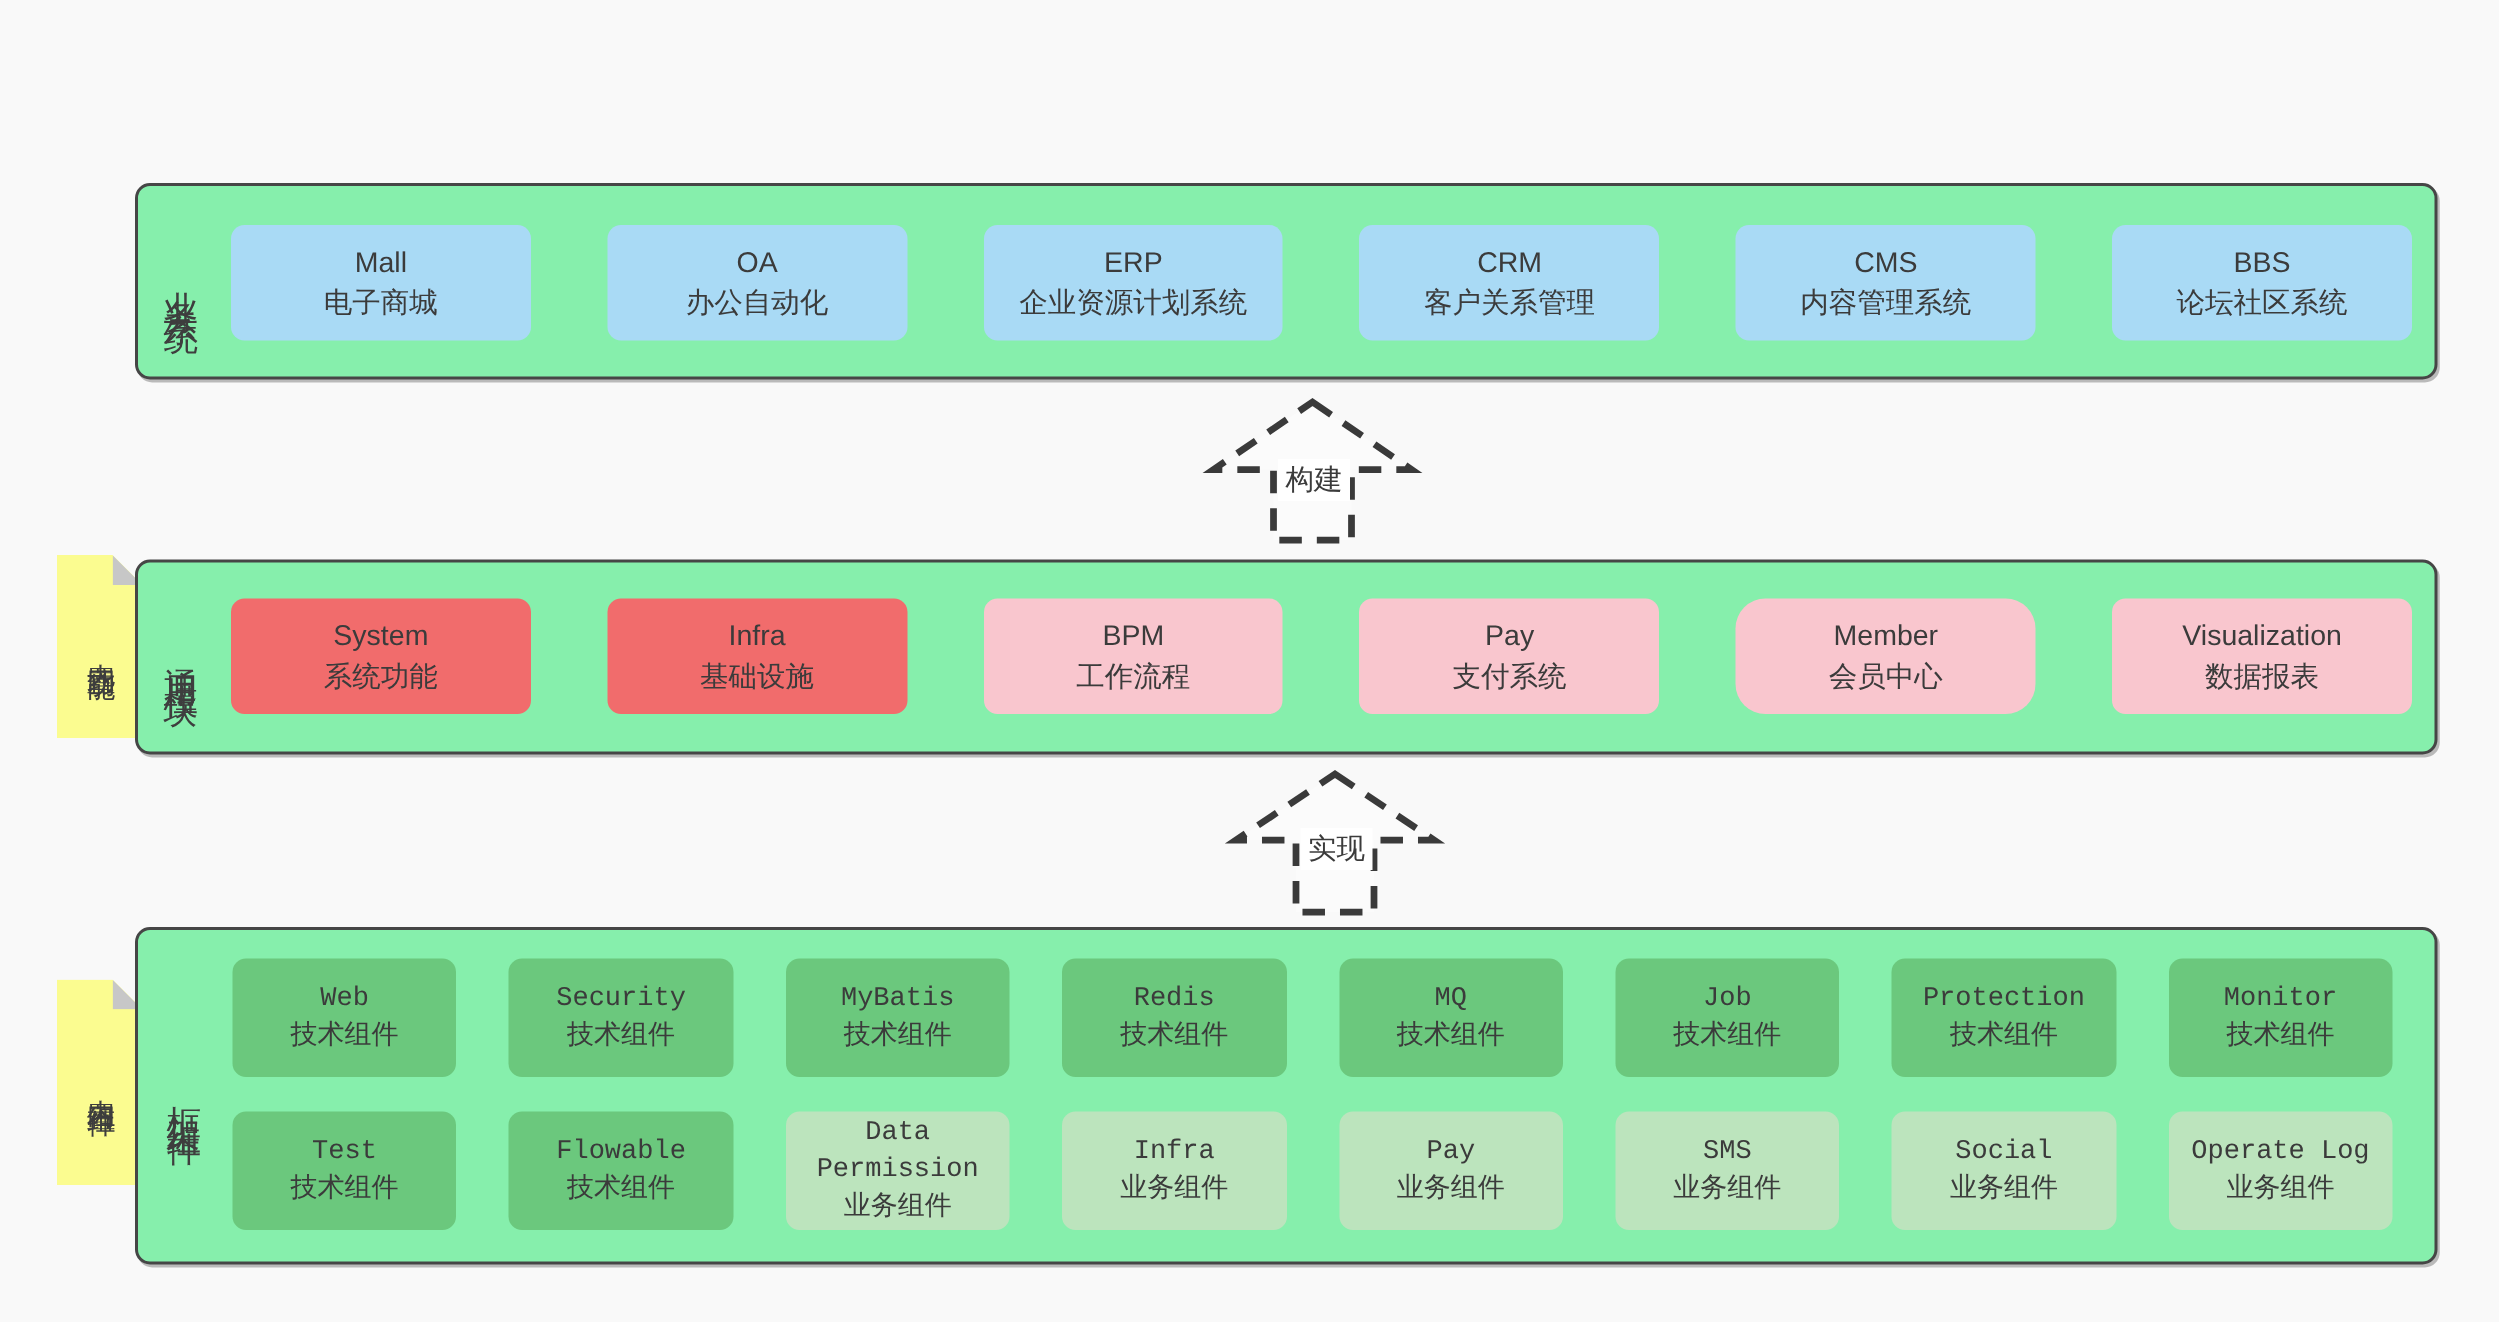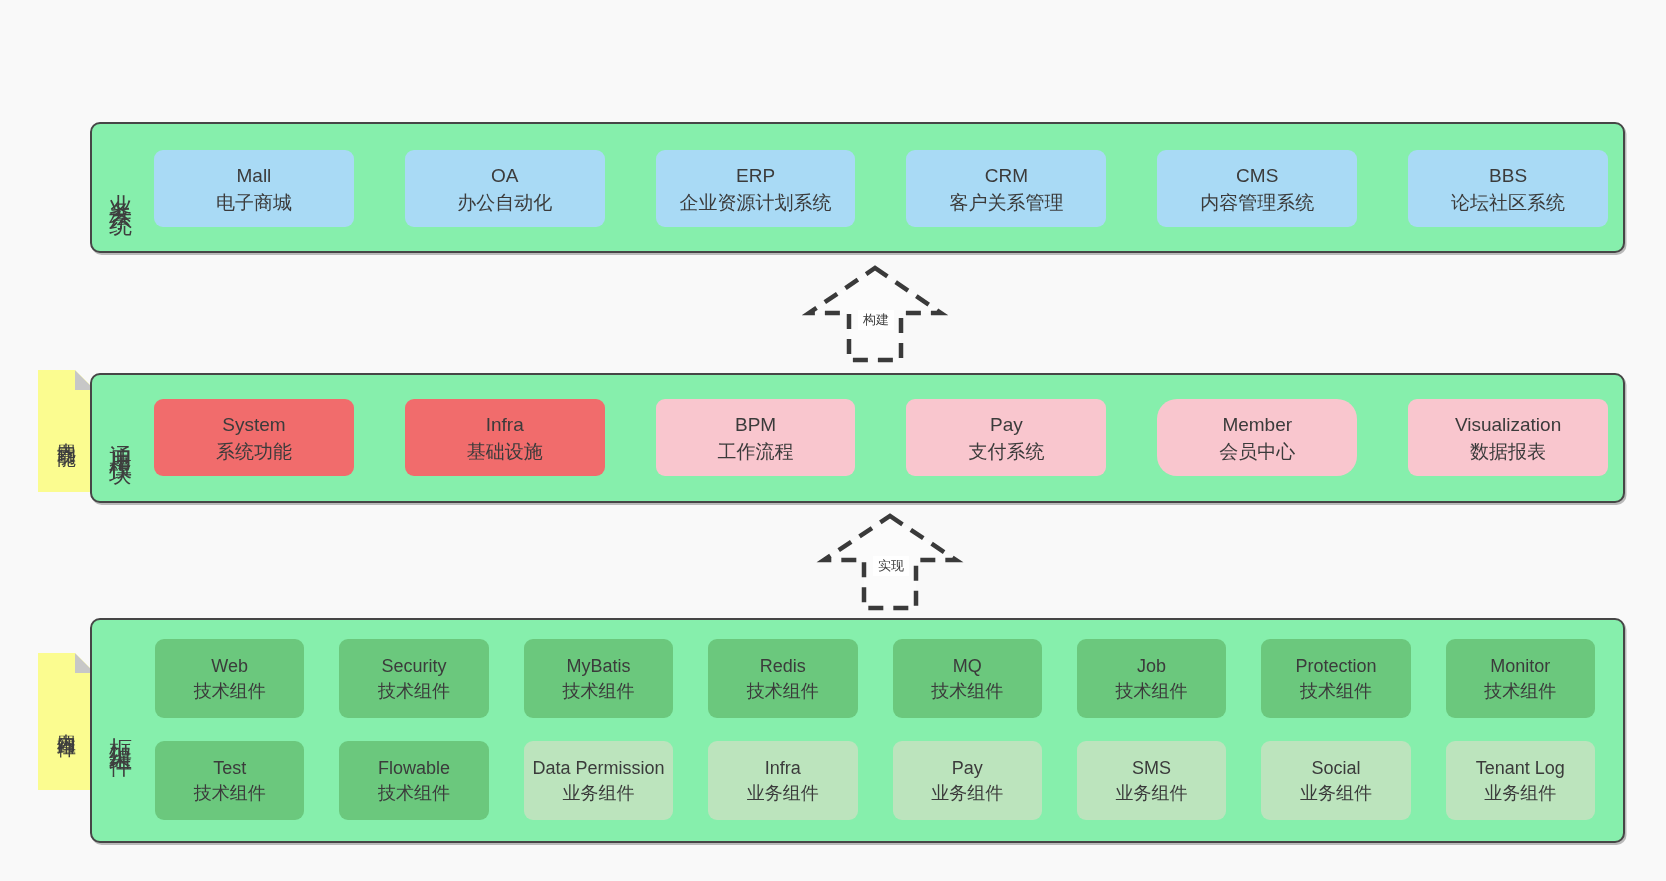--- a/index.html
+++ b/index.html
@@ -14,21 +14,21 @@
 
   
   .band{
     position:absolute;left:90px;width:1535px;box-sizing:border-box;
     background:#86efac;border:2.5px solid #464646;border-radius:10px;
     box-shadow:1.5px 2px 0 rgba(70,70,70,0.35);
     z-index:2;
   }
   .band-0{top:122px;height:131px;}
   .band-1{top:373px;height:130px;padding-left:28px;}
-  .band-2{top:618px;height:225px;}
+  .band-2{top:618px;height:225px;font-family:Liberation Mono, monospace;}
 
   .vlabel{
     position:absolute;left:14px;top:50%;transform:translateY(-50%);
     writing-mode:vertical-rl;text-orientation:upright;
     font-size:23px;letter-spacing:6px;color:#3e3e3e;white-space:nowrap;
   }
 
   .rows{position:absolute;display:flex;flex-direction:column;}
   .band-0 .rows{left:62px;right:15px;top:26px;bottom:24px;}
   .band-1 .rows{left:62px;right:15px;top:24px;bottom:25px;}
@@ -66,21 +66,21 @@
   
   .arrow-svg{position:absolute;overflow:visible;}
   .arrow-1{left:797px;top:256px;}
   .arrow-2{left:812px;top:508px;}
   .arrow-svg polygon{
     fill:#fbfbfb;stroke:#3a3a3a;stroke-width:4.5;
     stroke-dasharray:15 10;stroke-linejoin:miter;
   }
   .arrow-label{
     position:absolute;transform:translate(-50%,-50%);
-    background:#ffffff;font-size:13px;padding:1px 5px;color:#3b3b3b;
+    background:#ffffff;font-size:19px;padding:1px 5px;color:#3b3b3b;
     white-space:nowrap;z-index:3;
   }
   .arrow-label-1{left:876px;top:320px;}
   .arrow-label-2{left:891px;top:566px;}
 </style>
 </head>
 <body>
 
 <div class="canvas">
 
@@ -227,20 +227,20 @@
           </div>
           <div class="box" style="background: rgb(188, 228, 189);">
             <div class="box-name">SMS</div>
             <div class="box-desc">业务组件</div>
           </div>
           <div class="box" style="background: rgb(188, 228, 189);">
             <div class="box-name">Social</div>
             <div class="box-desc">业务组件</div>
           </div>
           <div class="box" style="background: rgb(188, 228, 189);">
-            <div class="box-name">Tenant Log</div>
+            <div class="box-name">Operate Log</div>
             <div class="box-desc">业务组件</div>
           </div>
         </div>
       </div>
   </section>
 
 </div>
 
 </body></html>

